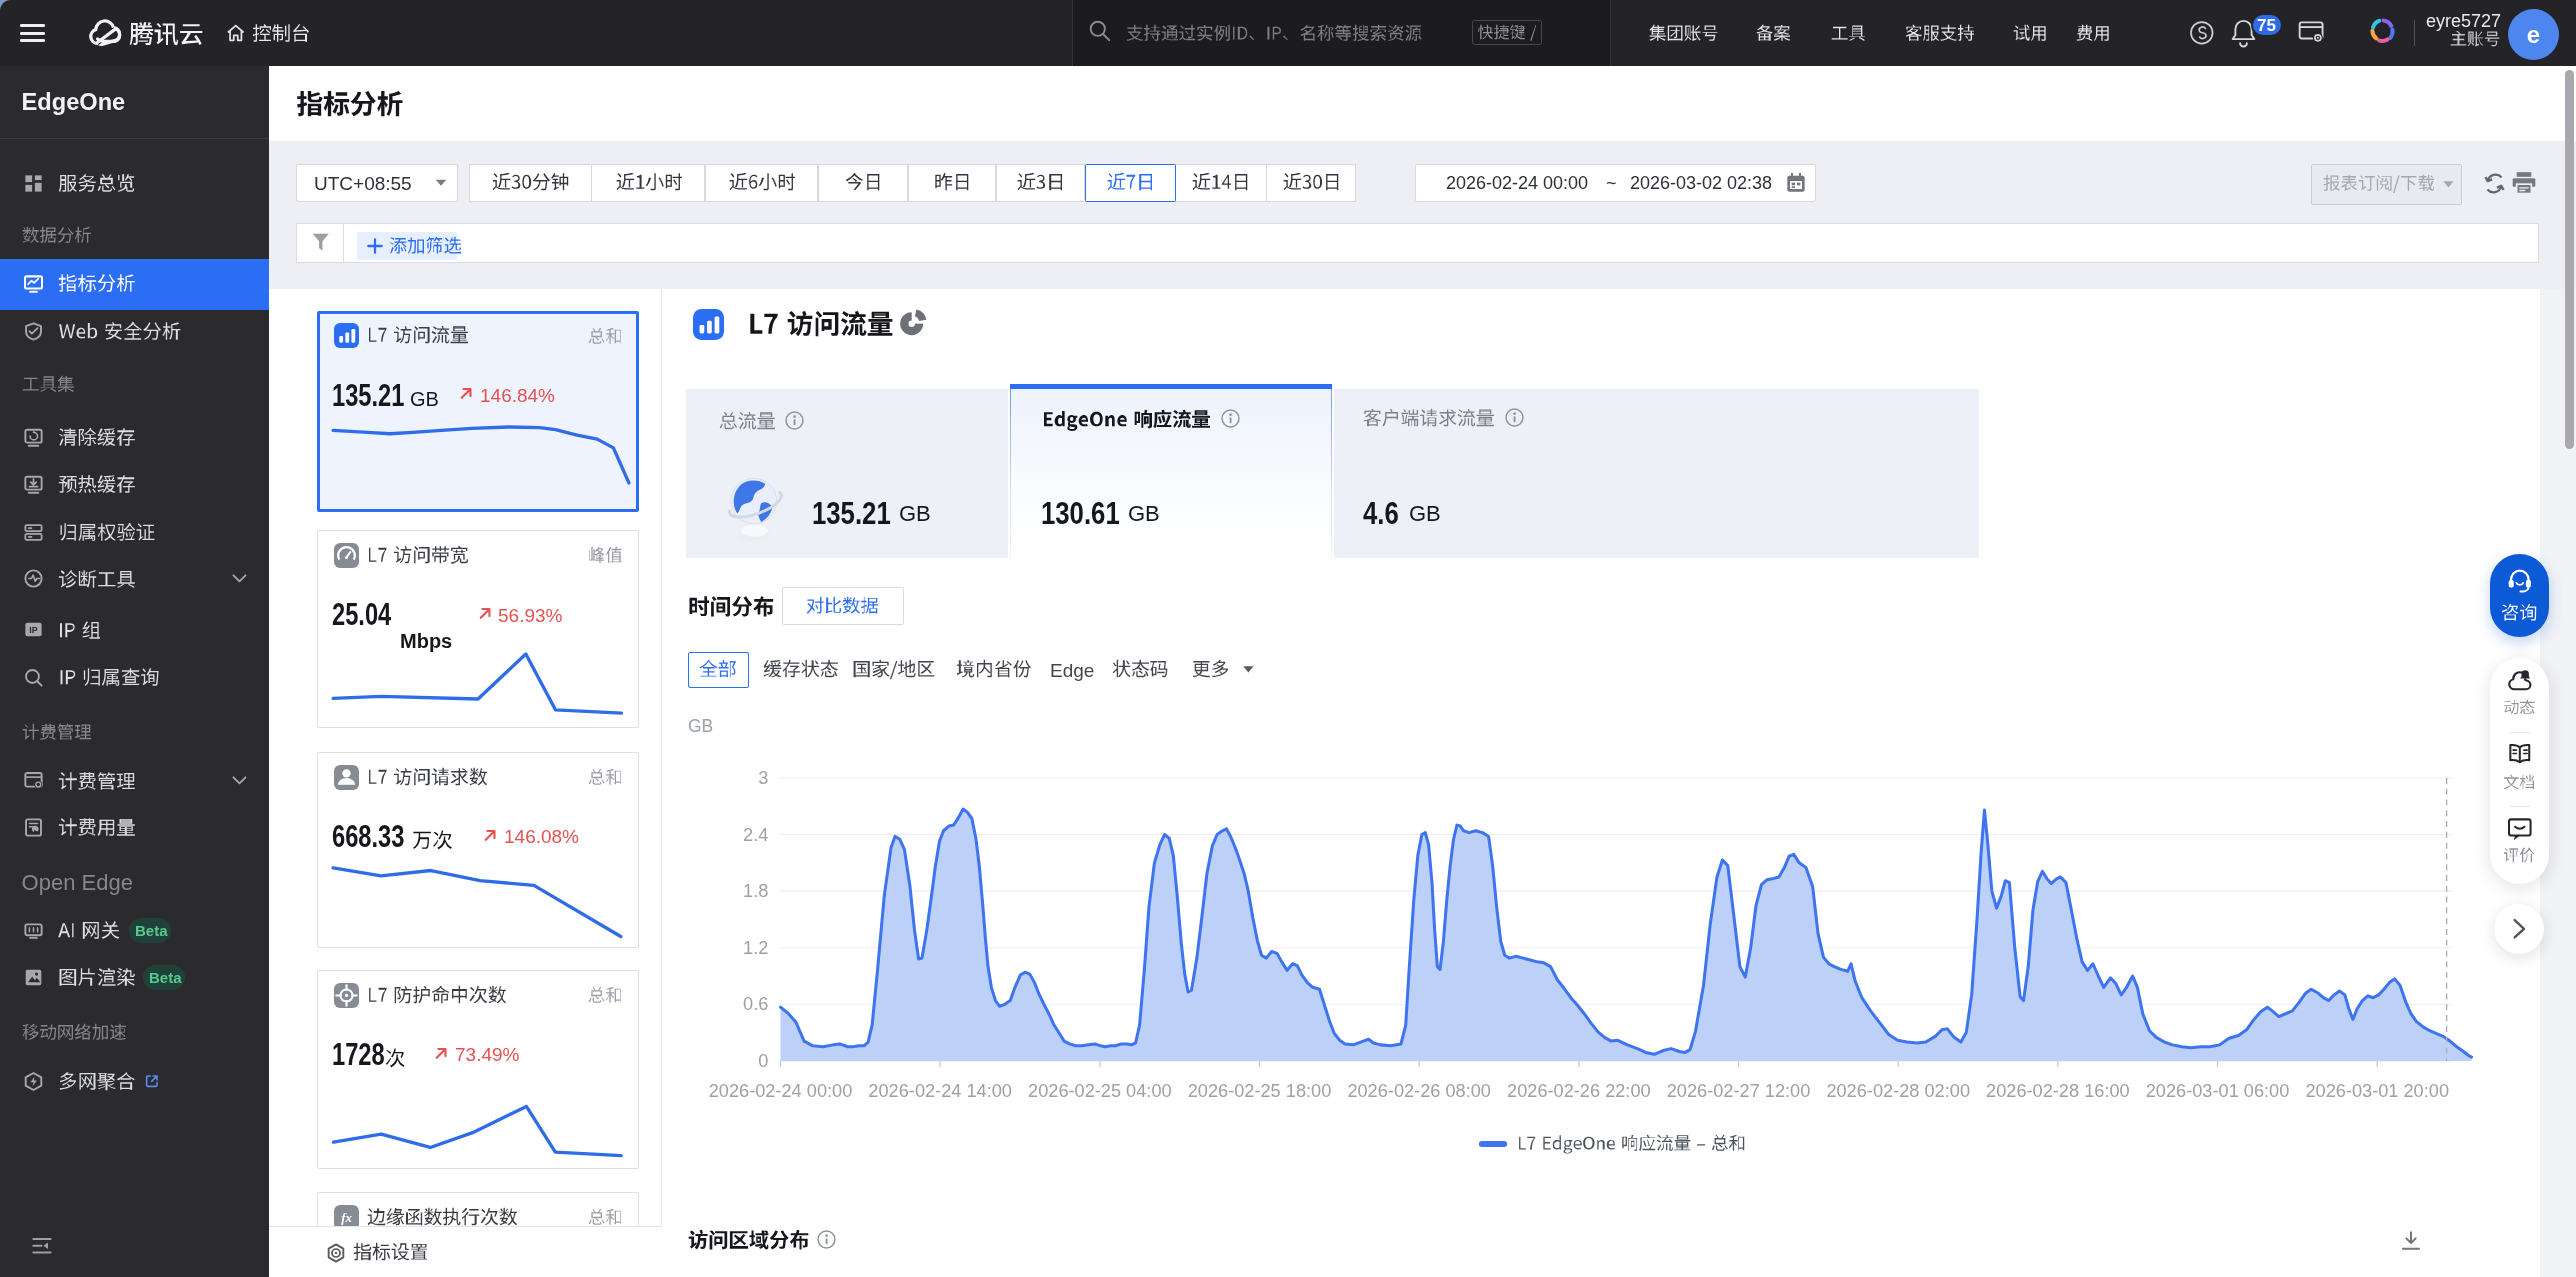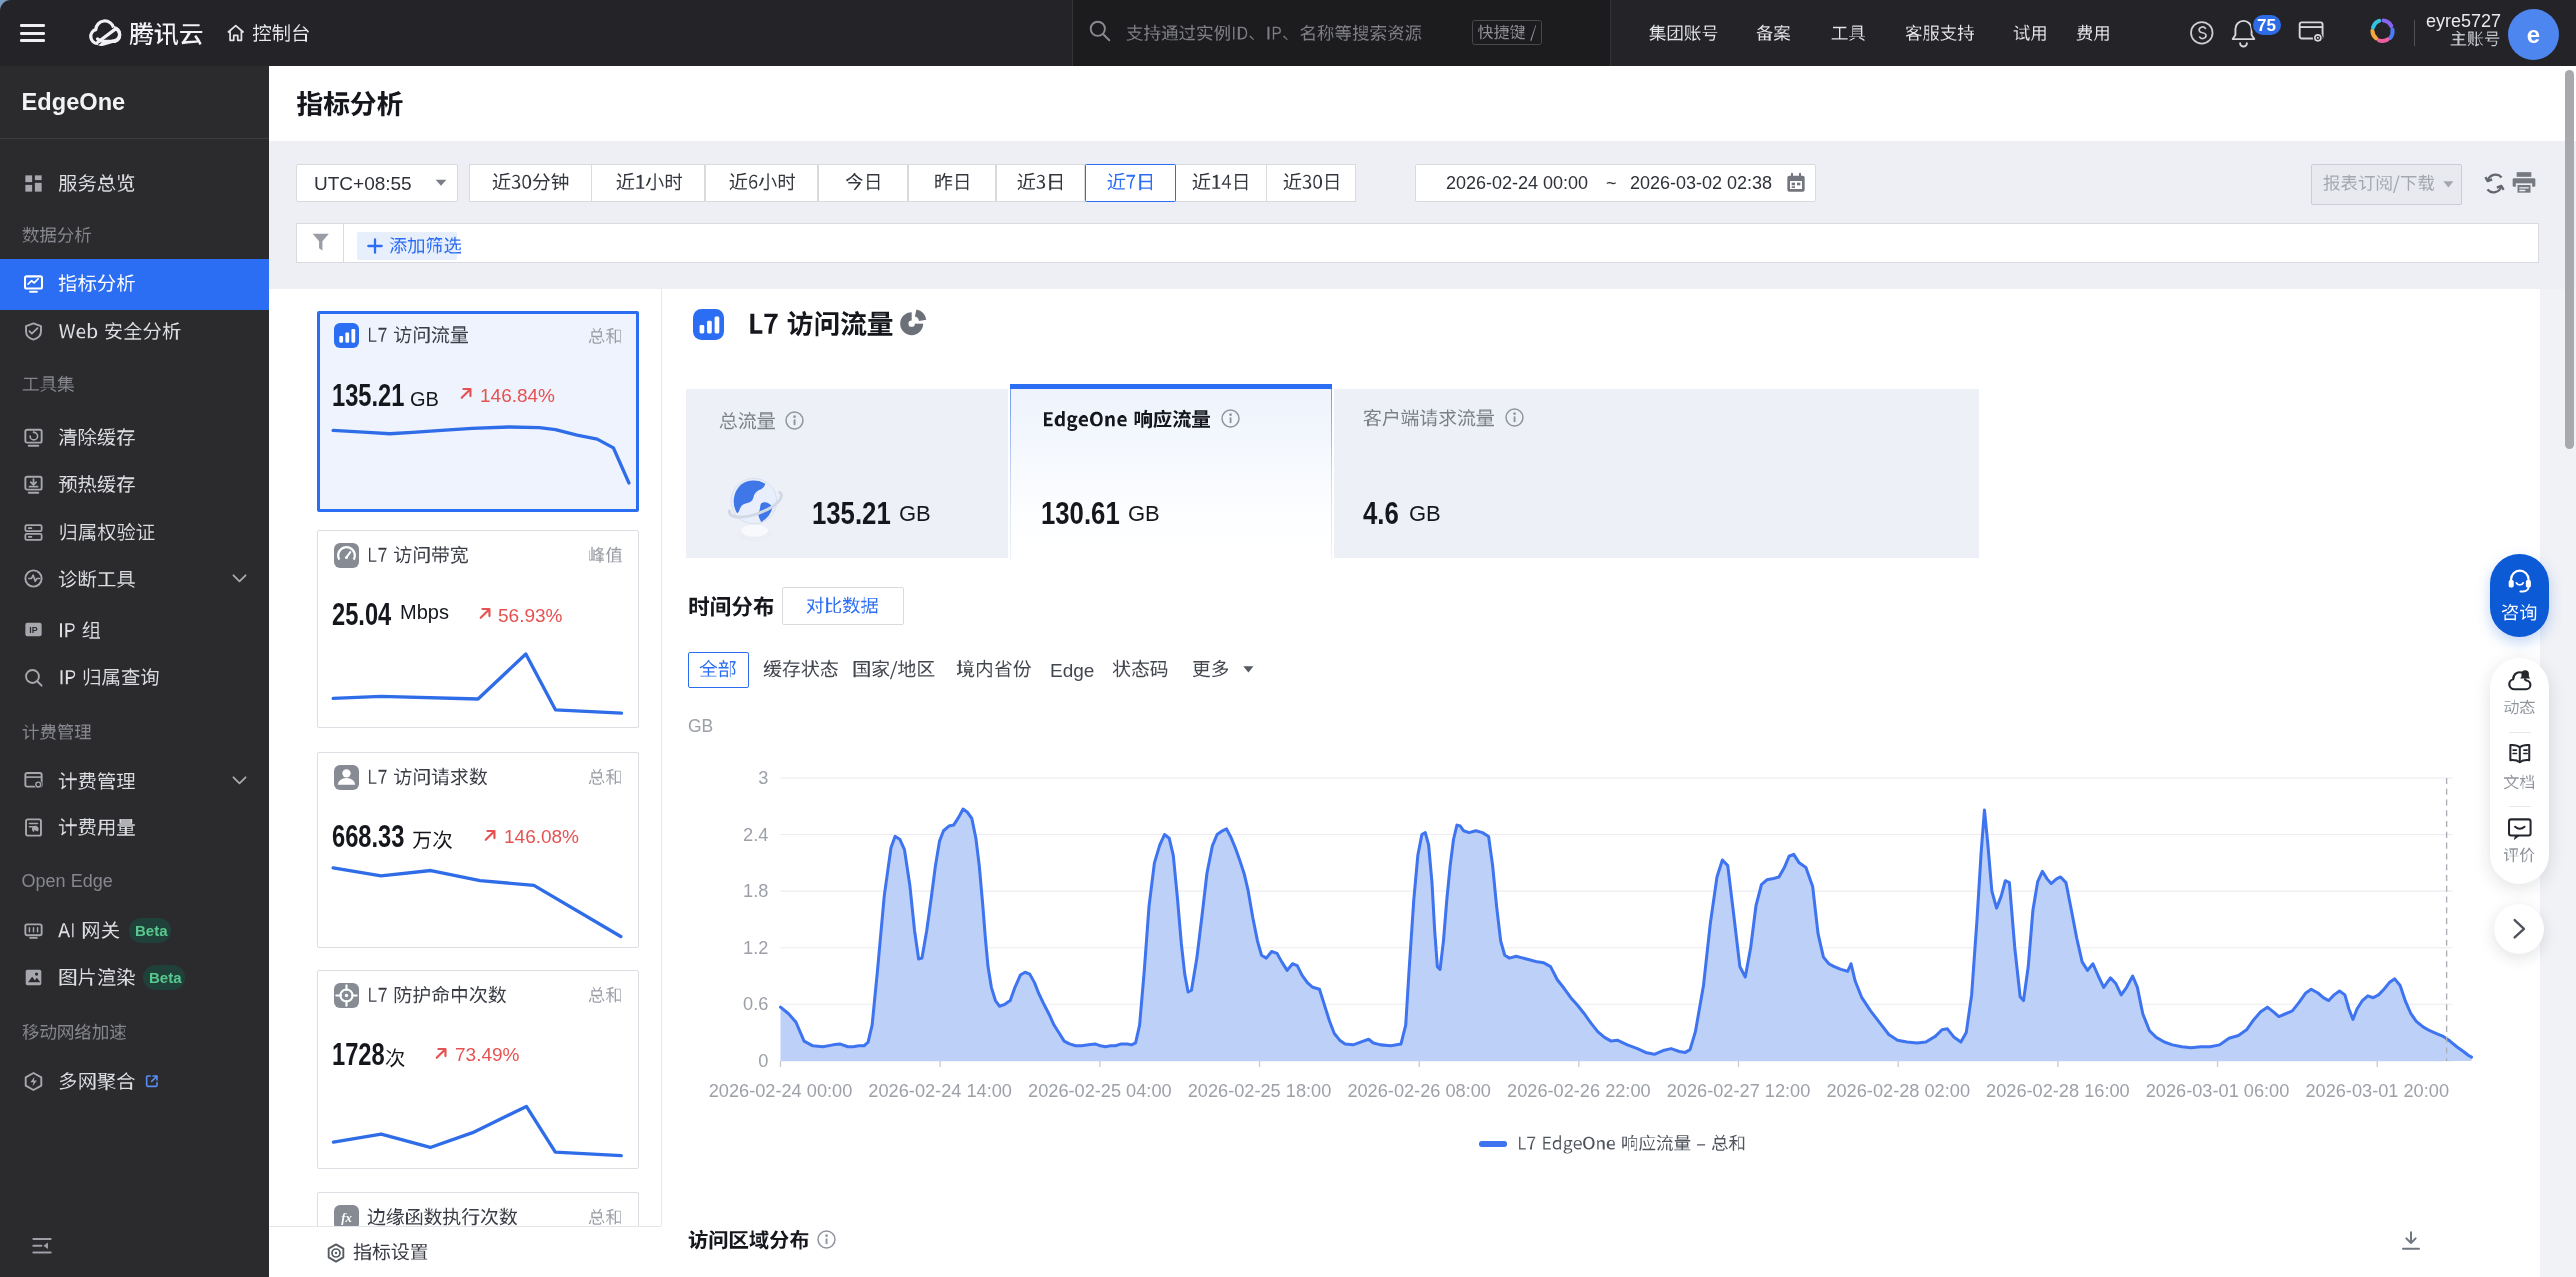--- a/index.html
+++ b/index.html
@@ -177,21 +177,21 @@
       <path fill="#dcdee2" d="M4 -22C6 -21 8 -19 9 -18L10 -20C9 -21 7 -23 5 -24ZM1 -15V-13H6V-3C6 -1 5 -1 4 -0C5 0 5 1 6 2C6 1 7 1 12 -3C12 -4 12 -5 12 -5L8 -3V-15ZM18 -24V-15H11V-12H18V2H20V-12H28V-15H20V-24ZM43 -7C42 -2 39 -0 30 0C31 1 31 2 31 2C41 1 44 -1 45 -7ZM44 -2C48 -1 53 1 55 2L56 1C54 -1 49 -2 45 -3ZM39 -17C39 -17 39 -16 39 -15H35L35 -17ZM41 -17H46V-15H41C41 -16 41 -17 41 -17ZM33 -19C33 -17 33 -15 32 -14H38C36 -12 34 -11 31 -10C31 -10 32 -9 32 -9C33 -9 34 -9 34 -9V-2H37V-8H51V-2H53V-10H35C38 -11 39 -12 40 -14H46V-10H48V-14H54C54 -13 54 -12 53 -12C53 -12 53 -12 53 -12C52 -12 52 -12 51 -12C51 -12 51 -11 51 -11C52 -11 53 -11 54 -11C54 -11 55 -11 55 -11C56 -12 56 -12 56 -14C56 -15 56 -15 56 -15H48V-17H54V-23H48V-24H46V-23H41V-24H39V-23H32V-21H39V-19L34 -19ZM41 -21H46V-19H41ZM48 -21H52V-19H48ZM64 -13V2H66V1H80V2H83V-5H66V-7H81V-13ZM80 -0H66V-3H80ZM71 -18C71 -17 71 -17 72 -16H61V-11H63V-14H82V-11H85V-16H74C74 -17 73 -18 73 -18ZM66 -11H79V-9H66ZM63 -24C62 -22 61 -19 59 -18C60 -18 61 -17 61 -17C62 -18 63 -19 63 -20H65C66 -19 67 -18 67 -17L69 -18C69 -19 68 -19 68 -20H72V-22H64C64 -23 65 -23 65 -24ZM75 -24C75 -22 74 -20 72 -19C73 -19 74 -18 74 -18C75 -19 75 -19 76 -20H78C79 -19 80 -18 80 -17L82 -18C81 -19 81 -19 80 -20H85V-22H77C77 -23 77 -23 77 -24ZM101 -16H105V-12H101ZM107 -16H112V-12H107ZM101 -21H105V-17H101ZM107 -21H112V-17H107ZM96 -1V1H115V-1H107V-5H114V-7H107V-10H114V-23H99V-10H105V-7H98V-5H105V-1ZM88 -3 89 -1C91 -2 94 -3 98 -4L97 -6L94 -5V-12H97V-14H94V-20H97V-22H88V-20H92V-14H89V-12H92V-4C90 -4 89 -3 88 -3Z"></path>
     </svg>
 <svg style="position:absolute;left:24px;top:818px;overflow:visible" width="19" height="19" viewBox="0 0 28 28">
       <rect x="3" y="2" width="22" height="24" rx="2.5" fill="none" stroke="#a6a8ad" stroke-width="2.8"></rect>
       <path d="M8 8 h12 M8 13 h8" stroke="#a6a8ad" stroke-width="2.2" stroke-linecap="round"></path>
       <path d="M15 21 a5 5 0 1 1 5 -1 l-5 -2.5 Z" fill="#a6a8ad"></path>
     </svg>
 <svg style="position:absolute;left:58px;top:815px;overflow:visible" width="79" height="26" viewBox="0 -29.0 118 39">
       <path fill="#dcdee2" d="M4 -22C6 -21 8 -19 9 -18L10 -20C9 -21 7 -23 5 -24ZM1 -15V-13H6V-3C6 -1 5 -1 4 -0C5 0 5 1 6 2C6 1 7 1 12 -3C12 -4 12 -5 12 -5L8 -3V-15ZM18 -24V-15H11V-12H18V2H20V-12H28V-15H20V-24ZM43 -7C42 -2 39 -0 30 0C31 1 31 2 31 2C41 1 44 -1 45 -7ZM44 -2C48 -1 53 1 55 2L56 1C54 -1 49 -2 45 -3ZM39 -17C39 -17 39 -16 39 -15H35L35 -17ZM41 -17H46V-15H41C41 -16 41 -17 41 -17ZM33 -19C33 -17 33 -15 32 -14H38C36 -12 34 -11 31 -10C31 -10 32 -9 32 -9C33 -9 34 -9 34 -9V-2H37V-8H51V-2H53V-10H35C38 -11 39 -12 40 -14H46V-10H48V-14H54C54 -13 54 -12 53 -12C53 -12 53 -12 53 -12C52 -12 52 -12 51 -12C51 -12 51 -11 51 -11C52 -11 53 -11 54 -11C54 -11 55 -11 55 -11C56 -12 56 -12 56 -14C56 -15 56 -15 56 -15H48V-17H54V-23H48V-24H46V-23H41V-24H39V-23H32V-21H39V-19L34 -19ZM41 -21H46V-19H41ZM48 -21H52V-19H48ZM62 -22V-12C62 -8 62 -3 59 1C59 1 60 2 61 2C63 0 64 -3 64 -7H72V2H74V-7H82V-1C82 -0 81 0 81 0C80 0 78 0 76 0C77 1 77 2 77 2C80 2 81 2 82 2C83 1 84 1 84 -1V-22ZM65 -20H72V-16H65ZM82 -20V-16H74V-20ZM65 -14H72V-9H64C65 -10 65 -11 65 -12ZM82 -14V-9H74V-14ZM94 -19H109V-18H94ZM94 -22H109V-21H94ZM92 -23V-16H111V-23ZM89 -15V-13H115V-15ZM94 -8H100V-6H94ZM103 -8H110V-6H103ZM94 -11H100V-9H94ZM103 -11H110V-9H103ZM88 -0V2H115V-0H103V-2H112V-3H103V-5H112V-12H92V-5H100V-3H91V-2H100V-0Z"></path>
     </svg>
-<div style="position:absolute;left:21.6px;top:872px;font-size:18px;line-height:1;color:#85878d;font-weight:400;letter-spacing:0;white-space:pre;">Open Edge</div>
+<div style="position:absolute;left:21.6px;top:872px;font-size:22px;line-height:1;color:#85878d;font-weight:400;letter-spacing:0;white-space:pre;">Open Edge</div>
 <svg style="position:absolute;left:24px;top:921px;overflow:visible" width="19" height="19" viewBox="0 0 28 28">
       <rect x="2" y="5" width="24" height="16" rx="2.5" fill="none" stroke="#a6a8ad" stroke-width="2.8"></rect>
       <path d="M8 10 v6 M14 10 v6 M20 10 v6" stroke="#a6a8ad" stroke-width="2.2" stroke-linecap="round"></path>
       <path d="M9 25 h10" stroke="#a6a8ad" stroke-width="2.6" stroke-linecap="round"></path>
     </svg>
 <svg style="position:absolute;left:58px;top:918px;overflow:visible" width="63" height="26" viewBox="0 -29.0 94 39">
       <path fill="#dcdee2" d="M0 0H3L5 -6H13L15 0H18L10 -21H7ZM6 -9 7 -12C7 -14 8 -17 9 -19H9C10 -17 10 -14 11 -12L12 -9ZM21 0H23V-21H21ZM40 -16C42 -14 43 -12 44 -10C43 -7 42 -4 40 -3C40 -2 41 -2 41 -1C43 -3 45 -6 46 -8C47 -7 48 -6 48 -5L50 -6C49 -7 48 -9 47 -10C47 -13 48 -15 49 -18L47 -19C46 -16 46 -14 45 -12C44 -14 43 -15 42 -17ZM49 -16C50 -14 52 -12 53 -10C52 -7 50 -4 48 -2C48 -2 49 -1 50 -1C52 -3 53 -5 54 -8C55 -6 56 -5 56 -4L58 -5C57 -6 56 -8 55 -10C56 -13 56 -15 57 -18L55 -19C54 -16 54 -14 54 -12C52 -14 51 -15 50 -17ZM37 -23V2H40V-21H59V-1C59 -0 59 0 58 0C58 0 56 0 54 0C54 1 55 2 55 2C58 2 59 2 60 2C61 2 61 1 61 -1V-23ZM70 -23C72 -22 73 -20 73 -18H68V-16H77V-12C77 -12 77 -11 77 -11H66V-9H77C76 -6 73 -2 65 0C66 1 67 2 67 2C74 -0 77 -4 79 -7C81 -3 85 1 90 2C90 1 91 1 92 0C86 -1 82 -4 80 -9H91V-11H80L80 -12V-16H89V-18H84C85 -20 86 -22 87 -23L84 -24C84 -22 82 -20 81 -18H73L75 -19C75 -21 73 -23 72 -24Z"></path>
     </svg>
 <svg style="position:absolute;left:24px;top:968px;overflow:visible" width="19" height="19" viewBox="0 0 28 28">
       <rect x="2.5" y="2.5" width="23" height="23" rx="2.5" fill="#a6a8ad"></rect>
@@ -348,21 +348,21 @@
       <path d="M16.5 19 l5 -7" stroke="#fff" stroke-width="2.6" stroke-linecap="round"></path>
       <circle cx="16.5" cy="19" r="2" fill="#fff"></circle>
     </svg>
 <svg style="position:absolute;left:367px;top:543px;overflow:visible" width="103" height="25.6" viewBox="0 -28.0 153 38">
       <path fill="#3a3d45" d="M3 0H14V-2H5V-21H3ZM21 0H23C24 -8 25 -13 29 -19V-21H17V-18H27C23 -13 21 -8 21 0ZM56 -23C56 -22 57 -20 57 -19L59 -19C59 -20 58 -22 58 -23ZM43 -22C44 -20 46 -19 47 -18L48 -19C47 -20 45 -22 44 -23ZM50 -19V-17H54C54 -10 53 -3 49 1C49 1 50 2 50 2C54 -1 55 -5 55 -10H62C61 -4 61 -1 60 -0C60 0 60 0 59 0C59 0 57 0 56 -0C56 1 57 1 57 2C58 2 59 2 60 2C61 2 62 2 62 1C63 0 63 -3 64 -11C64 -12 64 -12 64 -12H56C56 -14 56 -15 56 -17H66V-19ZM40 -15V-13H45V-3C45 -2 44 -1 43 -1C44 -0 44 0 44 1C45 0 46 -0 51 -4C50 -4 50 -5 50 -6L47 -4V-15ZM70 -17V2H72V-17ZM70 -22C71 -21 73 -19 74 -17L76 -19C75 -20 73 -22 72 -23ZM77 -22V-20H90V-1C90 -0 90 -0 90 -0C89 -0 88 0 86 -0C86 1 87 1 87 2C89 2 90 2 91 2C92 1 93 1 93 -1V-22ZM76 -15V-3H78V-5H86V-15ZM78 -13H84V-7H78ZM97 -14V-8H99V-12H108V-9H100V-0H102V-7H108V2H110V-7H116V-3C116 -2 116 -2 116 -2C115 -2 114 -2 113 -2C113 -2 113 -1 113 -0C115 -0 117 -0 117 -1C118 -1 118 -1 118 -3V-9H110V-12H119V-8H121V-14ZM115 -23V-20H110V-23H108V-20H103V-23H101V-20H97V-18H101V-15H103V-18H108V-16H110V-18H115V-15H117V-18H122V-20H117V-23ZM138 -5V-1C138 1 139 2 141 2C142 2 146 2 147 2C149 2 150 1 150 -3C149 -4 149 -4 148 -4C148 -0 148 0 146 0C146 0 142 0 142 0C140 0 140 -0 140 -1V-5ZM135 -9V-7C135 -4 135 -1 124 1C125 1 125 2 126 3C136 0 138 -4 138 -7V-9ZM129 -12V-3H131V-10H143V-3H145V-12ZM135 -23C136 -23 136 -22 136 -21H125V-16H127V-19H147V-16H149V-21H139C139 -22 138 -23 137 -24ZM140 -18V-16H134V-18H132V-16H128V-15H132V-13H134V-15H140V-13H142V-15H146V-16H142V-18Z"></path>
     </svg>
 <svg style="position:absolute;left:588px;top:544px;overflow:visible" width="36" height="23.6" viewBox="0 -26.0 54 35">
       <path fill="#9b9ea6" d="M15 -18H21C20 -17 19 -16 18 -15C17 -16 16 -17 15 -18ZM16 -22C14 -19 12 -17 10 -15C11 -15 11 -14 11 -14C12 -15 13 -15 14 -16C15 -15 15 -15 16 -14C14 -12 12 -11 10 -11C10 -10 11 -10 11 -9C13 -10 16 -11 18 -12C19 -11 21 -10 24 -10C24 -10 25 -11 25 -11C23 -12 21 -13 19 -14C21 -15 22 -17 23 -19L22 -20L22 -20H16C17 -20 17 -21 17 -21ZM17 -11V-9H12V-8H17V-6H12V-4H17V-3H11V-1H17V2H19V-1H24V-3H19V-4H23V-6H19V-8H23V-9H19V-11ZM5 -22V-3L3 -3V-17H2V-1L8 -2V-1H10V-18H8V-3L7 -3V-22ZM42 -22C41 -21 41 -20 41 -19H35V-17H41C41 -17 41 -16 40 -15H36V-0H33V1H51V-0H49V-15H42C42 -16 43 -17 43 -17H50V-19H43L44 -22ZM38 -0V-3H47V-0ZM38 -10H47V-8H38ZM38 -11V-13H47V-11ZM38 -6H47V-4H38ZM33 -22C31 -18 29 -14 27 -11C27 -11 28 -10 28 -10C29 -10 29 -11 30 -12V2H32V-15C33 -17 34 -19 35 -21Z"></path>
     </svg>
 <div style="position:absolute;left:332px;top:598px;font-size:32px;line-height:1;color:#15171c;font-weight:700;letter-spacing:0;white-space:pre;transform:scaleX(0.74);transform-origin:left center;">25.04</div>
-<div style="position:absolute;left:400px;top:602px;font-size:20px;line-height:1;color:#15171c;font-weight:400;letter-spacing:0;white-space:pre;">Mbps</div>
+<div style="position:absolute;left:400px;top:631px;font-size:20px;line-height:1;color:#15171c;font-weight:700;letter-spacing:0;white-space:pre;">Mbps</div>
 <svg style="position:absolute;left:476px;top:605px;overflow:visible" width="17.5" height="17.5" viewBox="0 0 26 26">
       <path d="M7 19 L19 7 M9.5 6 H20 V16.5" fill="none" stroke="#e65251" stroke-width="3.2" stroke-linecap="round" stroke-linejoin="round"></path>
     </svg>
 <div style="position:absolute;left:498px;top:606px;font-size:19px;line-height:1;color:#e65251;font-weight:400;letter-spacing:0;white-space:pre;">56.93%</div>
 <svg style="position:absolute;left:317px;top:530px" width="322" height="198" viewBox="0 0 478 294" fill="none">
       <polyline points="24,250 95,247 239,251 310,184 354,267 452,272" stroke="#2f6ce8" stroke-width="5" stroke-linecap="round" stroke-linejoin="round"></polyline>
     </svg>
 <div style="position:absolute;left:317px;top:752px;width:322px;height:196px;background:#fff;border:0.7px solid #dcdee3;border-radius:2px;"></div>
 <svg style="position:absolute;left:334px;top:765px" width="25" height="25" viewBox="0 0 33 33">
       <rect width="33" height="33" rx="8" fill="#878b93"></rect>

